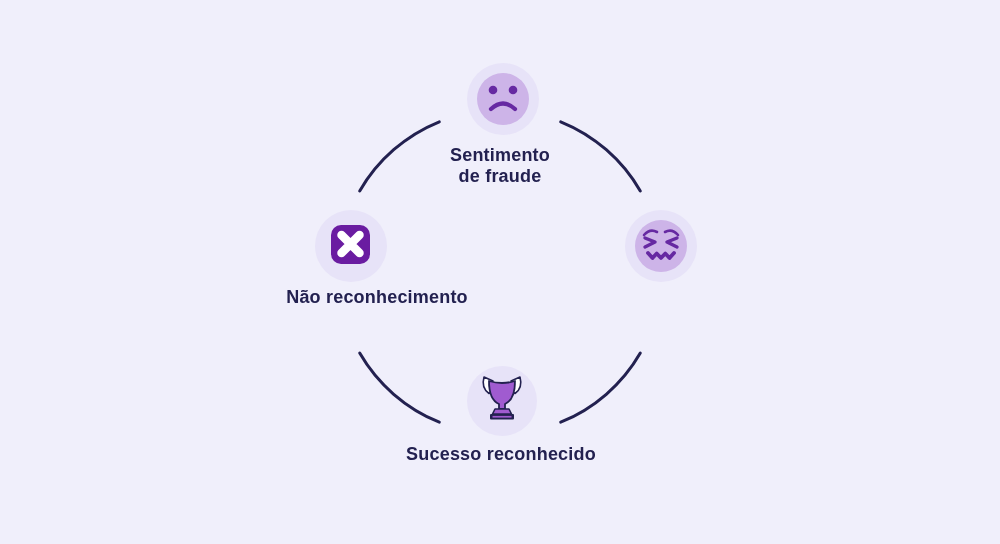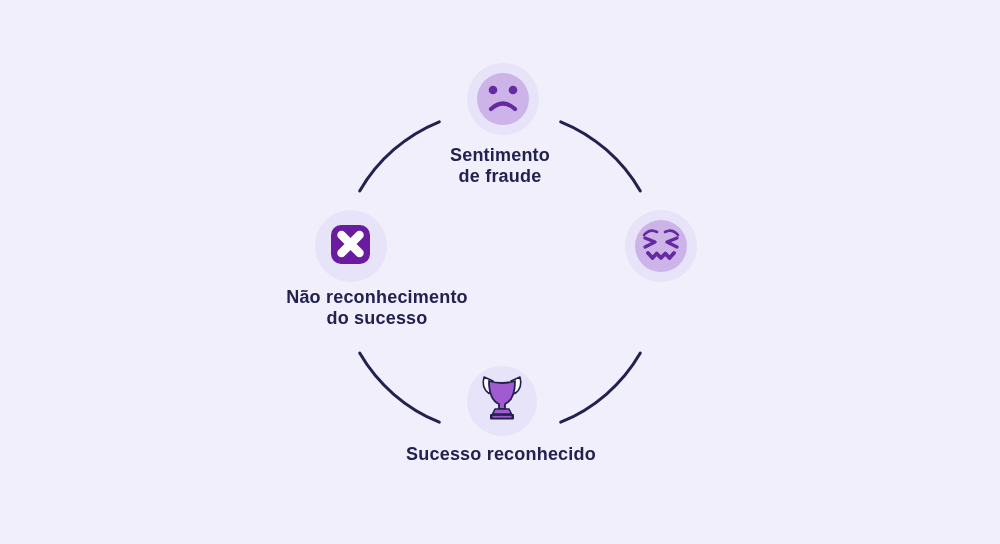--- a/index.html
+++ b/index.html
@@ -85,17 +85,16 @@
   </div>
 
   <div>
     <svg class="icon" style="left:315px;top:210px;" viewBox="-36 -36 72 72">
       <circle r="36" fill="#E7E3F8"></circle>
       <rect x="-20" y="-21" width="39" height="39" rx="10" fill="#6A1CA1"></rect>
       <path d="M -9.5 -11 L 8.5 7 M -9.5 7 L 8.5 -11" stroke="#FFFFFF" stroke-width="8.5" stroke-linecap="round"></path>
     </svg>
     <div class="node-label" style="left:349px;top:287px;margin-left:28px;">
       <div>Não reconhecimento</div>
-      <div>do sucesso</div>
     </div>
   </div>
 
 </div>
 
 </body></html>

